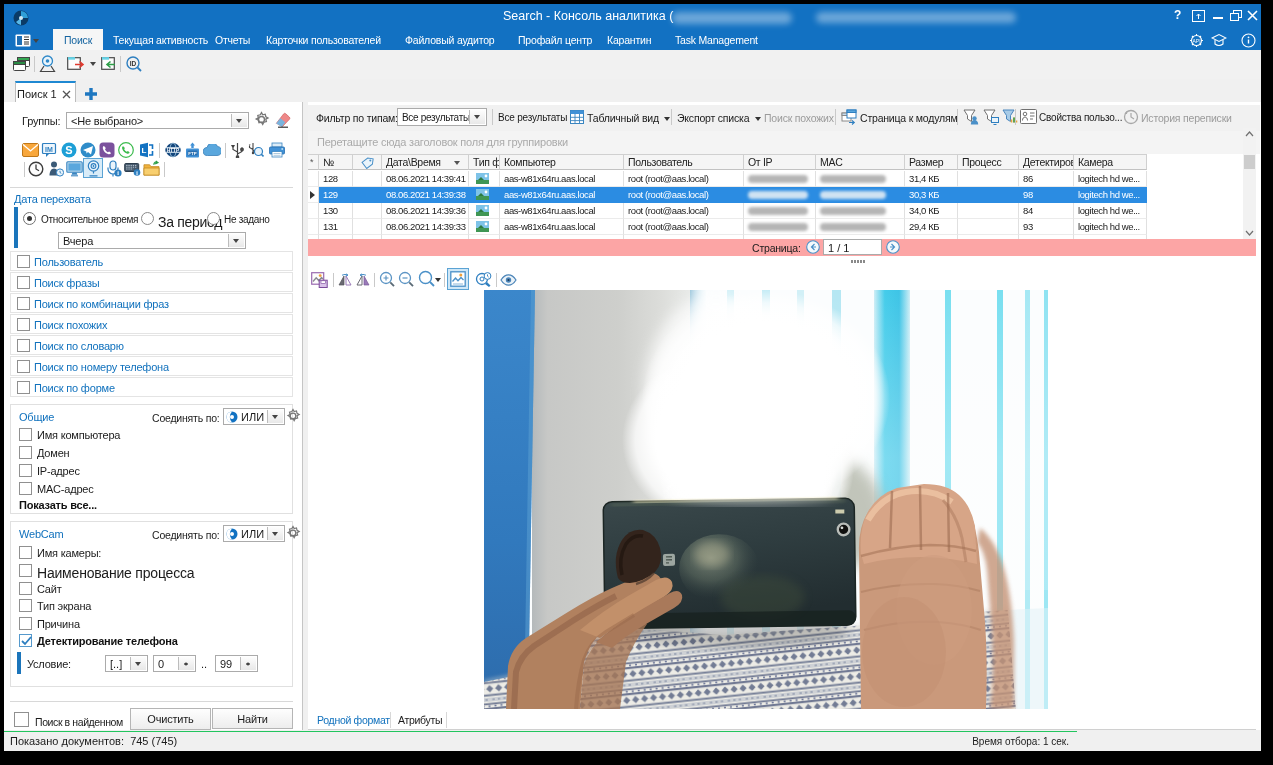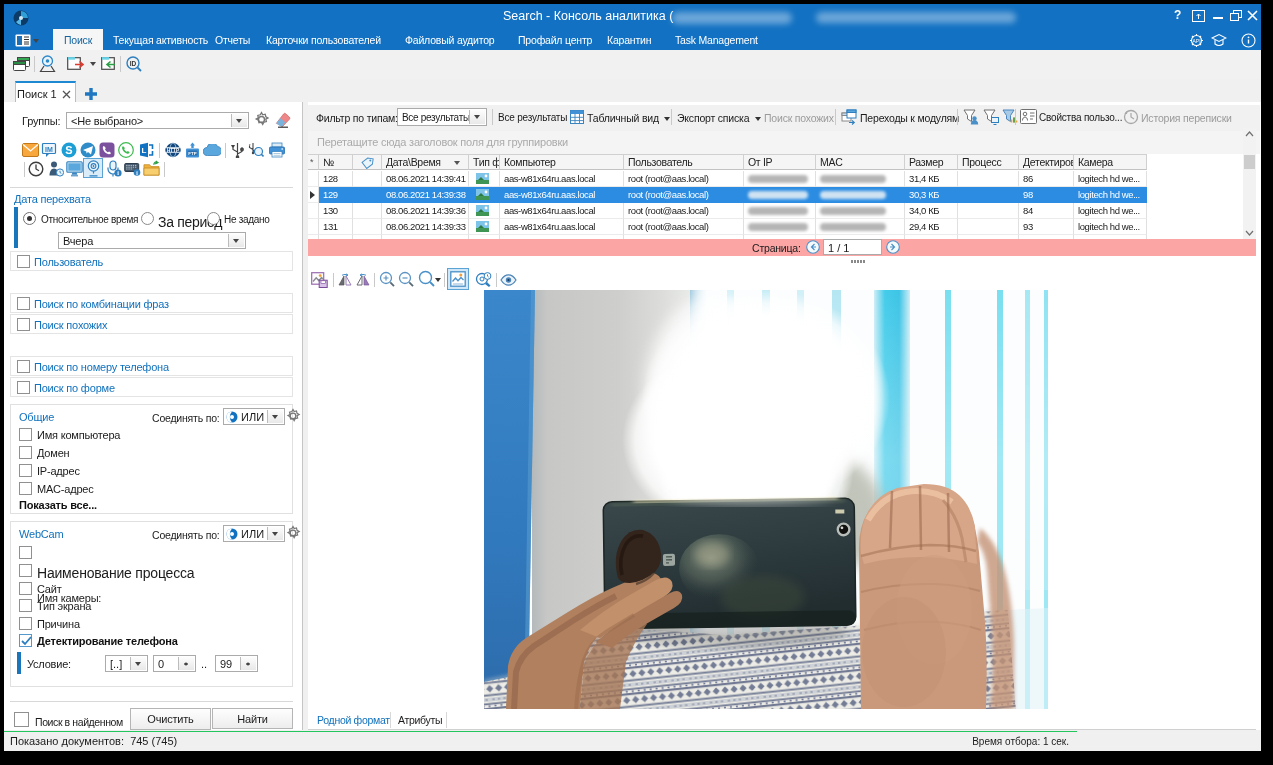--- a/index.html
+++ b/index.html
@@ -289,27 +289,35 @@
     <div class="abs" style="left:220px; top:112px; font-size:10px; letter-spacing:-0.3px; color:#1b1b1b;">Не задано</div>
     <div class="combo" style="left:54px; top:130px; width:188px; height:17px;">
       <div class="abs" style="left:4px; top:2px; font-size:11px; letter-spacing:-0.2px; color:#1b1b1b;">Вчера</div>
       <div class="arr caret"></div>
     </div>
 
     <div class="rowbox" style="top:149px;">
         <span class="cb"></span>
         <span class="lbl blue">Пользователь</span>
       </div>
+    <div class="rowbox" style="top:170px;">
+        <span class="cb"></span>
+        <span class="lbl blue">Поиск фразы</span>
+      </div>
     <div class="rowbox" style="top:191px;">
         <span class="cb"></span>
         <span class="lbl blue">Поиск по комбинации фраз</span>
       </div>
     <div class="rowbox" style="top:212px;">
         <span class="cb"></span>
         <span class="lbl blue">Поиск похожих</span>
+      </div>
+    <div class="rowbox" style="top:233px;">
+        <span class="cb"></span>
+        <span class="lbl blue">Поиск по словарю</span>
       </div>
     <div class="rowbox" style="top:254px;">
         <span class="cb"></span>
         <span class="lbl blue">Поиск по номеру телефона</span>
       </div>
     <div class="rowbox" style="top:275px;">
         <span class="cb"></span>
         <span class="lbl blue">Поиск по форме</span>
       </div>
 
@@ -350,21 +358,21 @@
             <circle cx="6" cy="6" r="2" fill="#fff"></circle>
           </svg>
         <div class="abs" style="left:17px; top:2px; font-size:11px; color:#1b1b1b;">ИЛИ</div>
         <div class="arr caret"></div>
       </div>
       <svg class="ic" style="left:274px; top:3px;" width="16" height="16" viewBox="0 0 17 17">
           <circle cx="8.5" cy="8.5" r="3" fill="none" stroke="#777" stroke-width="1.4"></circle>
           <path d="M8.5 1.6 l1.2 2.2 2.5-.6.6 2.5 2.2 1.2-2.2 1.2.6 2.5-2.5.6-1.2 2.2-1.2-2.2-2.5.6-.6-2.5-2.2-1.2 2.2-1.2-.6-2.5 2.5-.6z" fill="none" stroke="#777" stroke-width="1.3"></path>
         </svg>
       <span class="cb" style="left:8px; top:24px;"></span>
-        <span class="abs" style="left:26px; top:25px; font-size:11px; letter-spacing:-0.2px; color:#1b1b1b;margin-top:45px;">Имя камеры:</span>
+        <span class="abs" style="left:26px; top:25px; font-size:11px; letter-spacing:-0.2px; color:#1b1b1b;">Имя камеры:</span>
       <span class="cb" style="left:8px; top:42px;"></span>
         <span class="abs" style="left:26px; top:43px; font-size:14px; letter-spacing:-0.2px; color:#1b1b1b;">Наименование процесса</span>
       <span class="cb" style="left:8px; top:60px;"></span>
         <span class="abs" style="left:26px; top:61px; font-size:11px; letter-spacing:-0.2px; color:#1b1b1b;">Сайт</span>
       <span class="cb" style="left:8px; top:77px;"></span>
         <span class="abs" style="left:26px; top:78px; font-size:11px; letter-spacing:-0.2px; color:#1b1b1b;">Тип экрана</span>
       <span class="cb" style="left:8px; top:95px;"></span>
         <span class="abs" style="left:26px; top:96px; font-size:11px; letter-spacing:-0.2px; color:#1b1b1b;">Причина</span>
       <span class="cb" style="left:8px; top:112px; border-color:#5599cc;"></span>
       <svg class="ic" style="left:10px; top:114px;" width="11" height="10" viewBox="0 0 11 10">
@@ -414,21 +422,21 @@
       <div class="dcaret" style="left:447px;"></div>
       <div class="ttxt tgray" style="left:456px;">Поиск похожих</div>
       <div class="vsep" style="left:527px; top:4px; height:16px;"></div>
       <svg class="ic" style="left:533px; top:4px;" width="16" height="16" viewBox="0 0 16 16">
           <rect x="1" y="4" width="9" height="8" fill="#fff" stroke="#8a8a8a"></rect>
           <rect x="1" y="4" width="9" height="2.5" fill="#c8dced" stroke="#8a8a8a"></rect>
           <rect x="6" y="1" width="9" height="8" fill="#fff" stroke="#2e7fc0"></rect>
           <rect x="6" y="1" width="9" height="2.5" fill="#5aa7dd" stroke="#2e7fc0"></rect>
           <path d="M8 13.5 h5 M11 11.5 l2.3 2 -2.3 2" fill="none" stroke="#2e7fc0" stroke-width="1.1"></path>
         </svg>
-      <div class="ttxt" style="left:552px;">Переходы к модулям</div>
+      <div class="ttxt" style="left:552px;">Страница к модулям</div>
       <div class="vsep" style="left:649px; top:4px; height:16px;"></div>
       <svg class="ic" style="left:655px; top:4px;" width="16" height="16" viewBox="0 0 16 16">
           <path d="M1 1 h11 L8.5 6.5 v6 l-4-2.5 v-3.5z" fill="#fff" stroke="#707070"></path>
           <circle cx="11.5" cy="9.5" r="2.2" fill="#4a90c8"></circle>
           <path d="M7.8 15.5 c0-2.8 1.6-4.4 3.7-4.4 s3.7 1.6 3.7 4.4z" fill="#4a90c8"></path>
         </svg>
       <svg class="ic" style="left:675px; top:4px;" width="16" height="16" viewBox="0 0 16 16">
           <path d="M1 1 h11 L8.5 6.5 v6 l-4-2.5 v-3.5z" fill="#fff" stroke="#707070"></path>
           <rect x="8.5" y="8.5" width="7" height="5" fill="#eaf4fb" stroke="#2e7fc0"></rect>
           <path d="M10.5 15.5 h3" stroke="#2e7fc0"></path>

